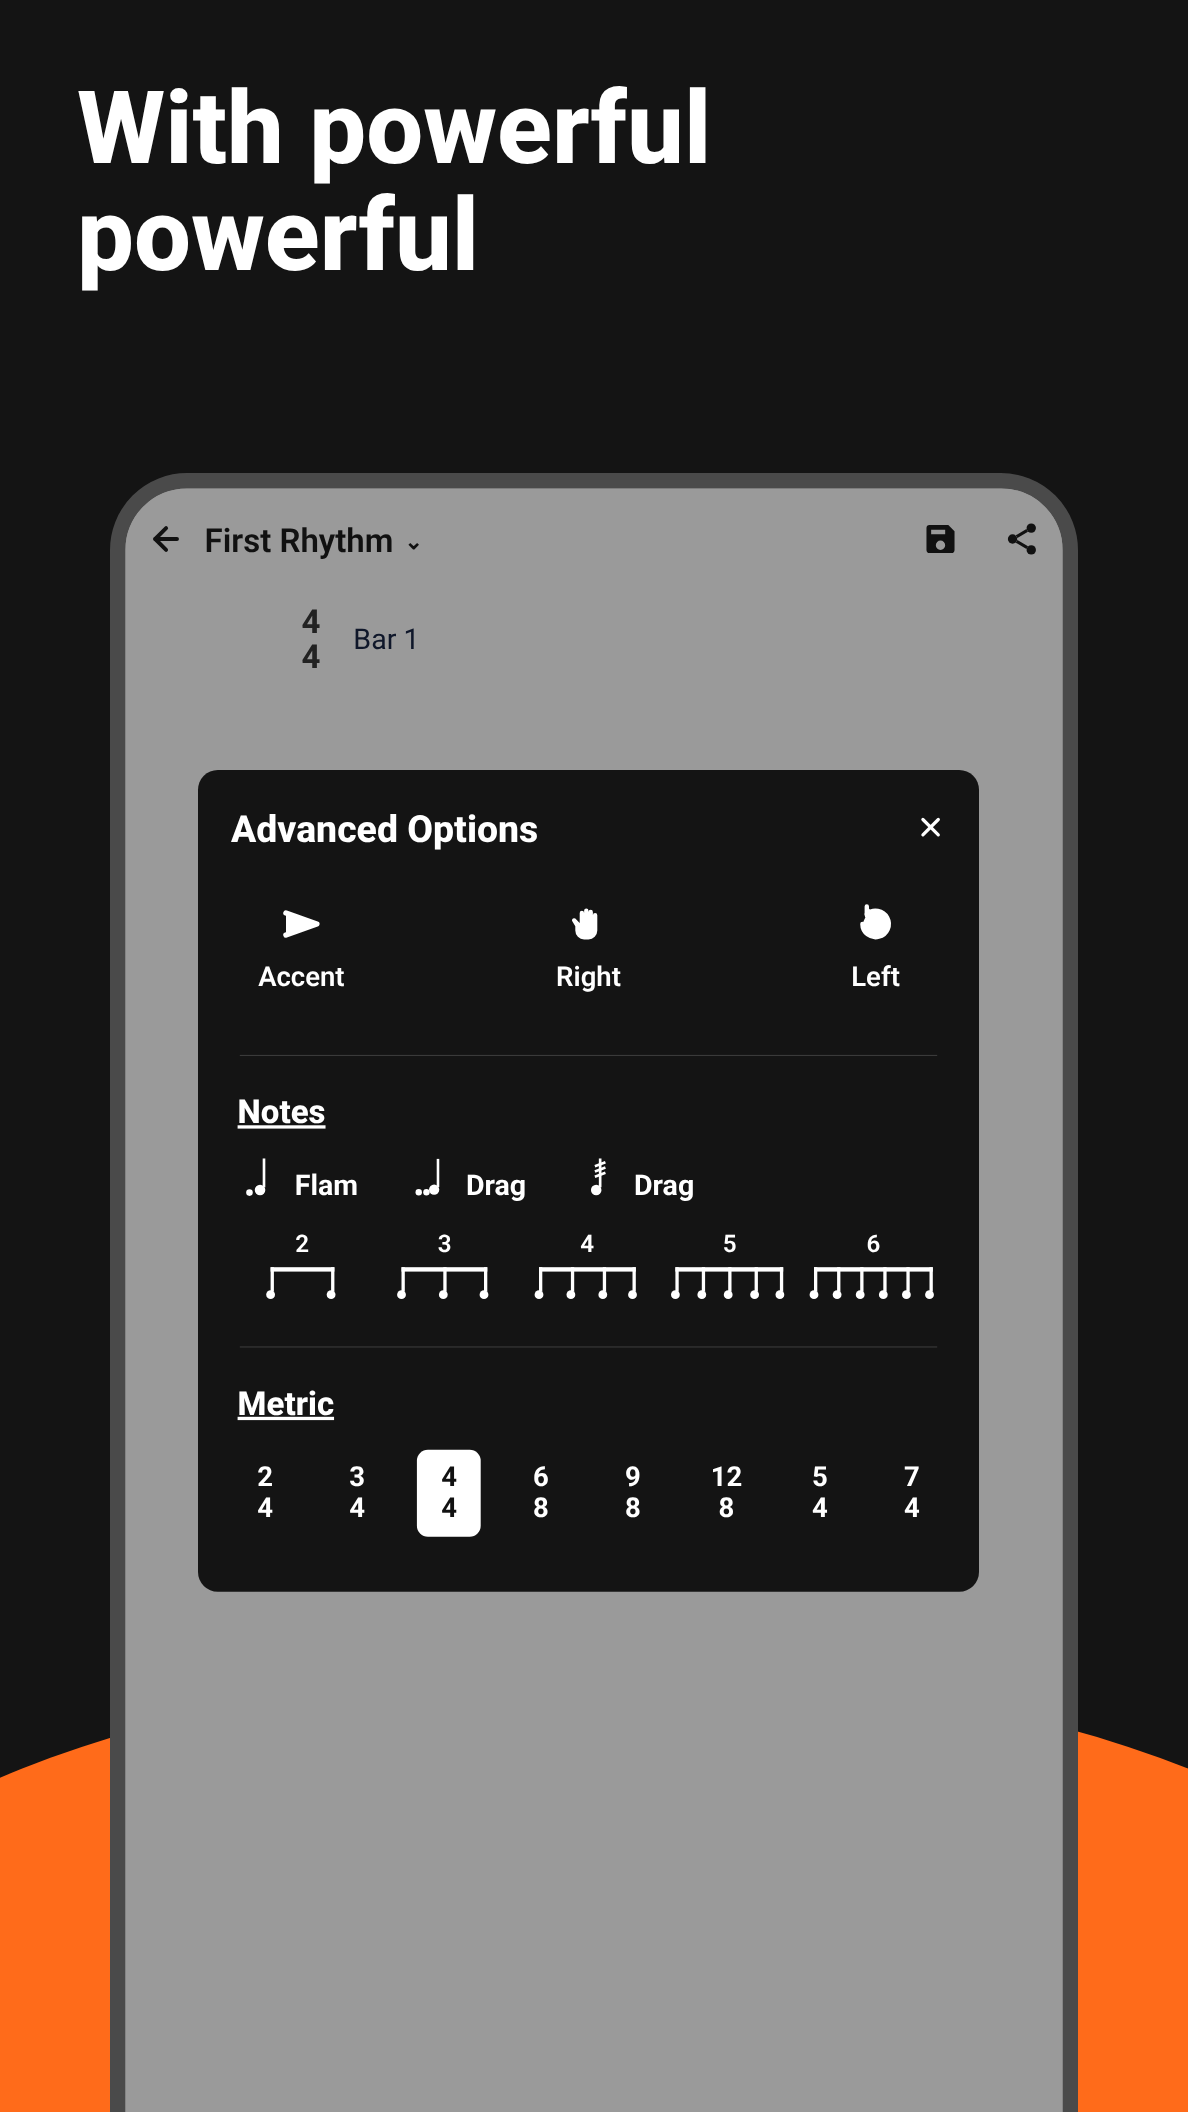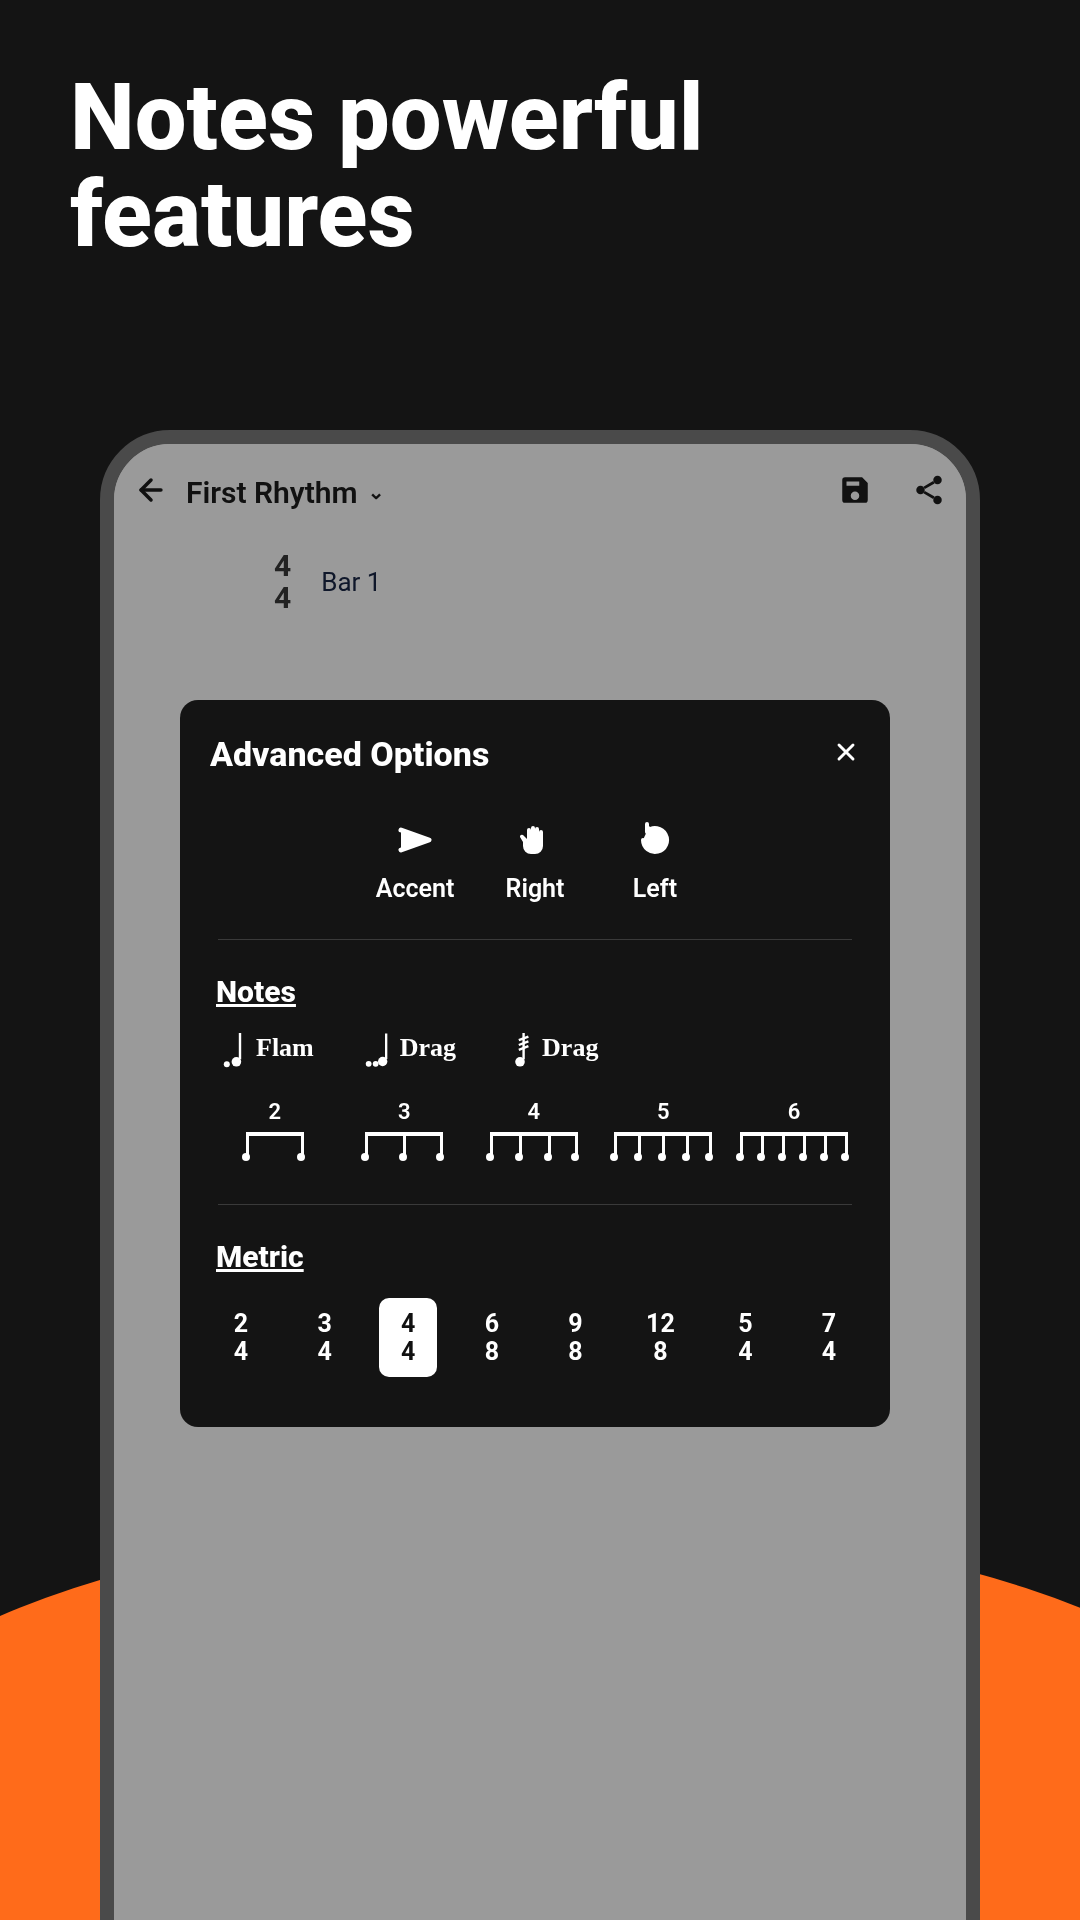--- a/index.html
+++ b/index.html
@@ -98,22 +98,22 @@
     margin-bottom: 44px;
     gap: 23px;
   }
   .modal-title {
     font-size: 34px;
     font-weight: 800;
   }
   .close-btn svg { width: 28px; height: 28px; }
   .action-row {
     display: flex;
-    justify-content: center;
-    margin-bottom: 36px;
+    justify-content: space-between;
+    margin-bottom: 56px;
     padding: 0 4px;
   }
   .action-item {
     display: flex;
     flex-direction: column;
     align-items: center;
     gap: 12px;
     width: 120px;
   }
   .action-item .ico { height: 44px; display: flex; align-items: center; justify-content: center; }
@@ -132,23 +132,22 @@
     text-decoration: underline;
   }
   .notes-row {
     display: flex;
     gap: 50px;
     padding-left: 10px;
     margin-bottom: 26px;
   }
   .note-item {
     display: flex;
-    align-items: flex-start;
-    gap: 8px;
-    font-family: Liberation Serif, serif;
+    align-items: flex-end;
+    gap: 20px;
   }
   .note-item .nico svg { width: 28px; height: 36px; }
   .note-label { font-size: 26px; font-weight: 700; }
   .tuplet-row {
     display: flex;
     justify-content: space-between;
     padding: 0 6px;
     margin-bottom: 36px;
     gap: 12px;
   }
@@ -181,21 +180,21 @@
   .metric-item.selected {
     background: #fff;
     color: #111;
   }
 </style>
 </head>
 <body>
 
 <div class="orange-blob"></div>
 
-<h1 class="headline">Notes powerful features</h1>
+<h1 class="headline">With powerful powerful</h1>
 
 <div class="phone-frame">
   <div class="phone-inner">
 
     <div class="app-header">
       <span class="icon-back">
         <svg viewBox="0 0 24 24" fill="none" stroke="#111" stroke-width="2.5" stroke-linecap="round" stroke-linejoin="round">
             <path d="M19 12H5"></path>
             <path d="M12 19l-7-7 7-7"></path>
           </svg>

